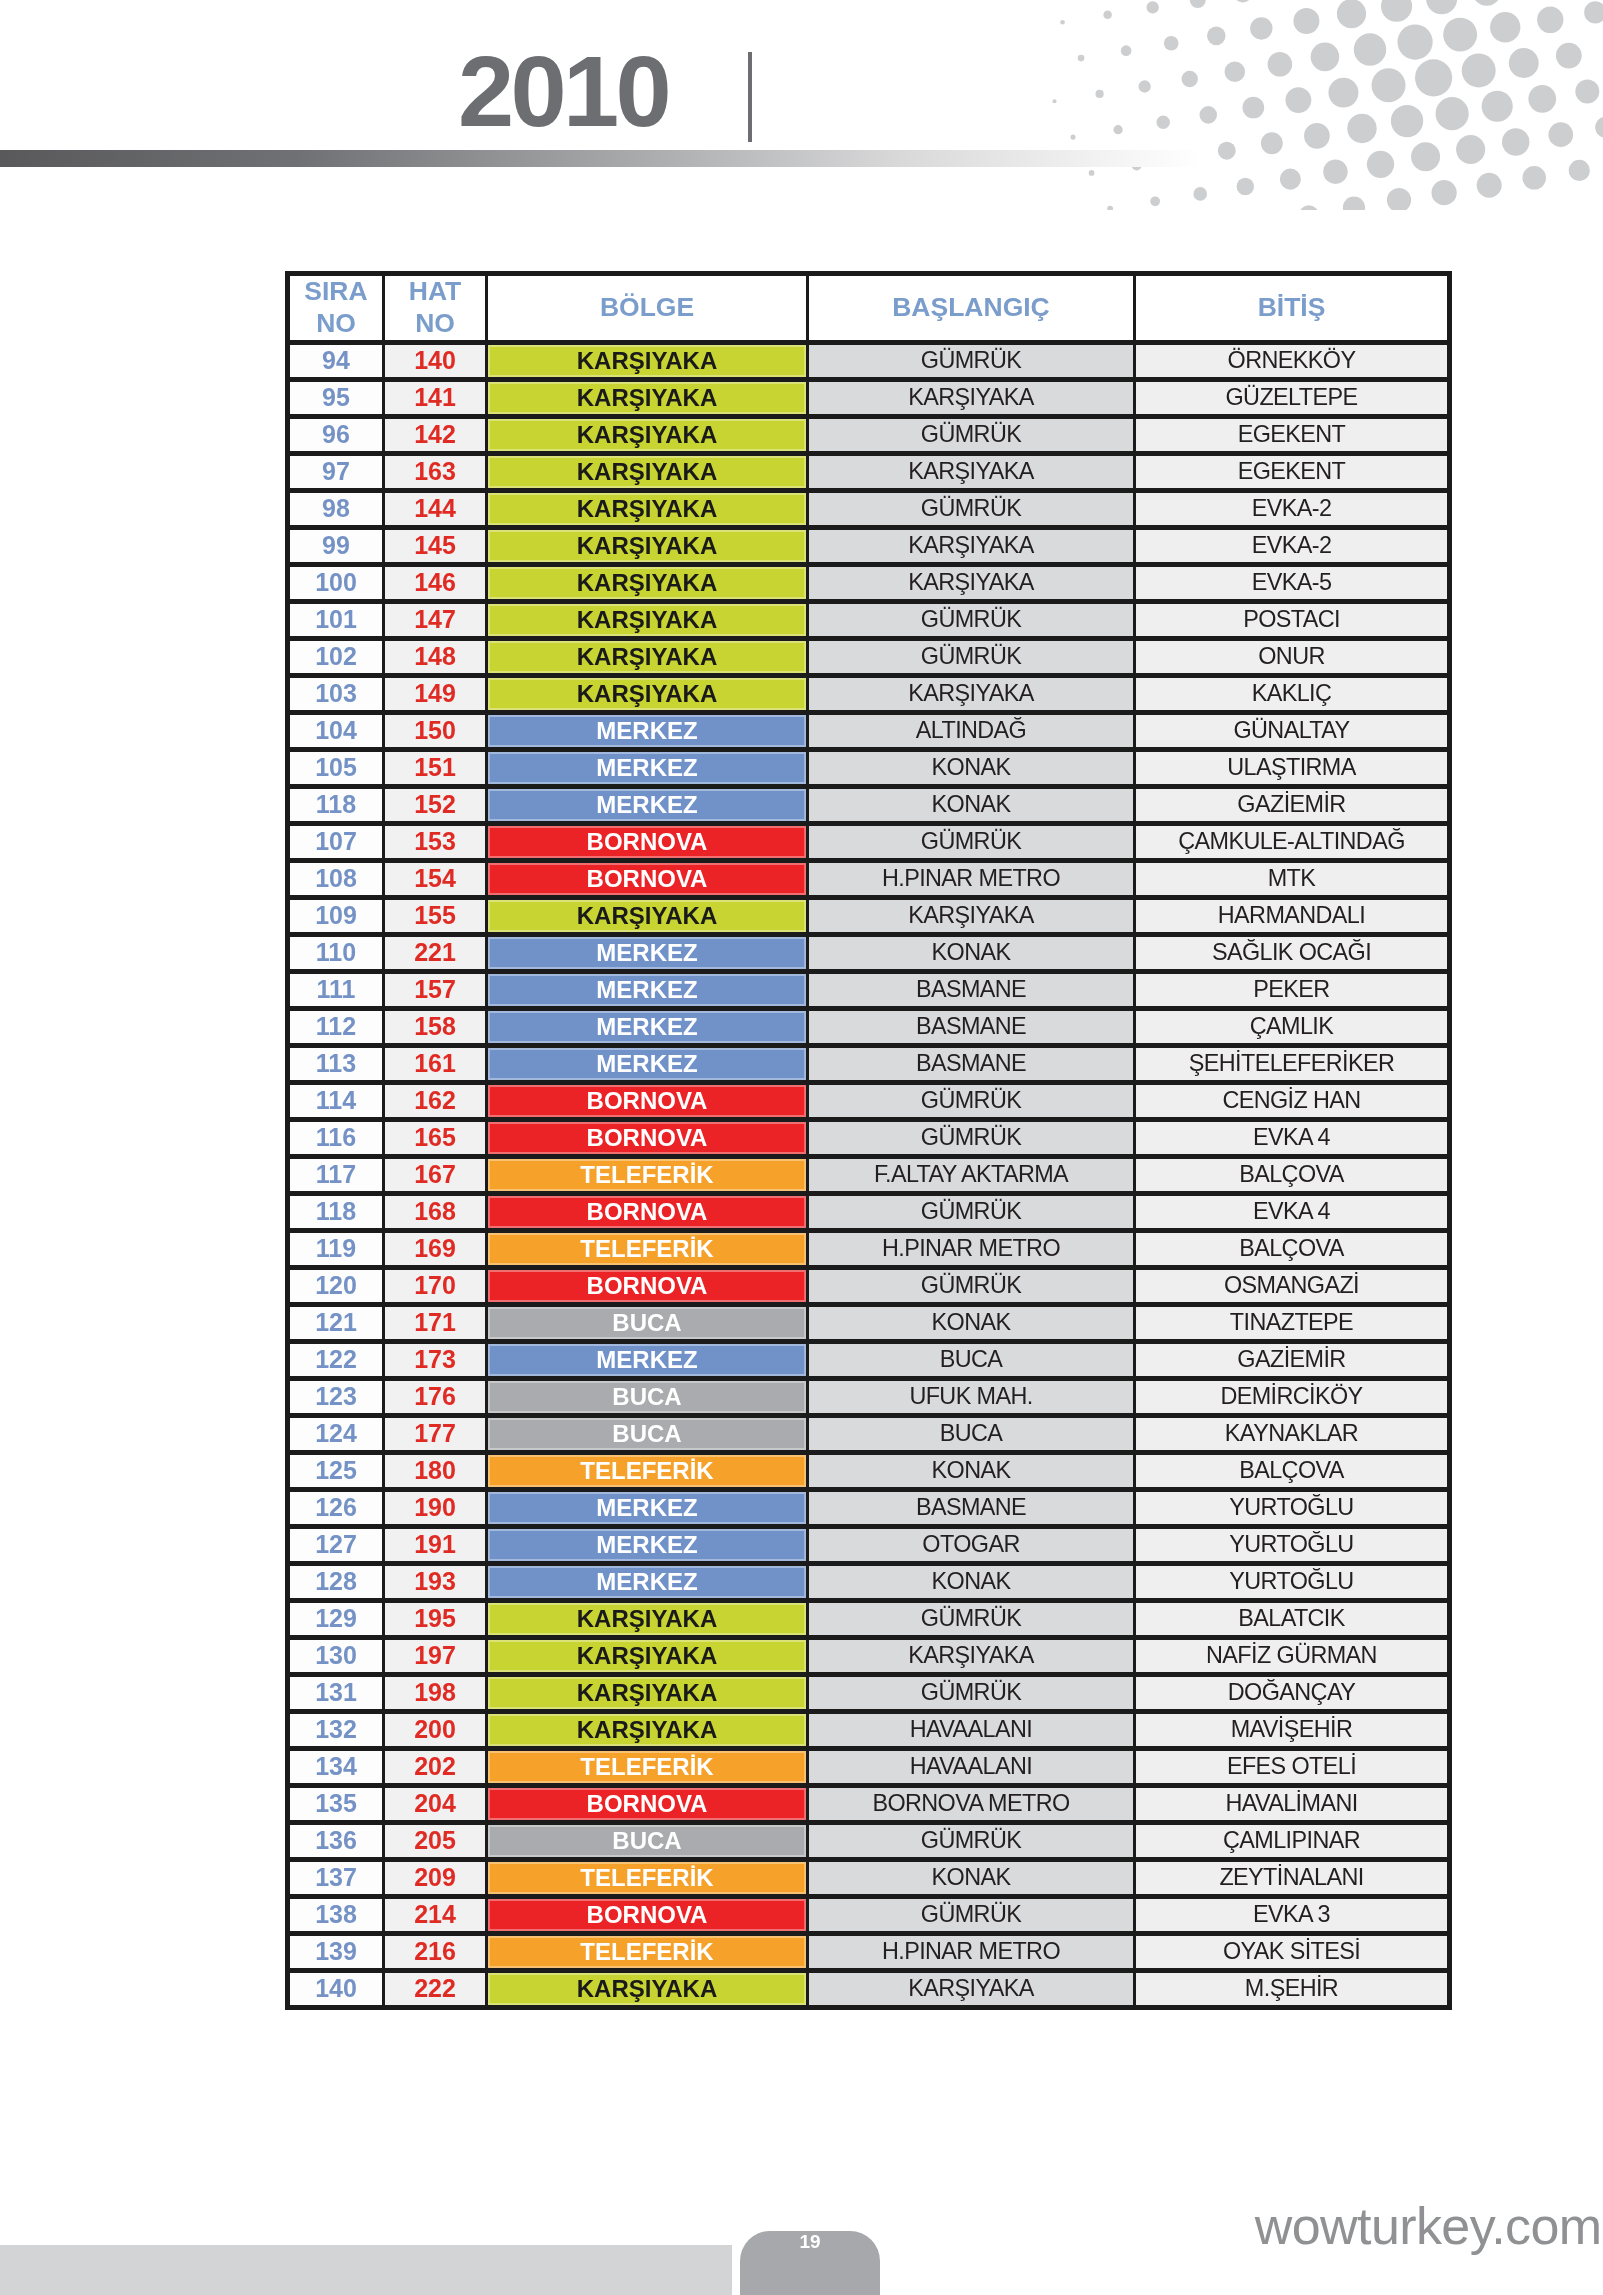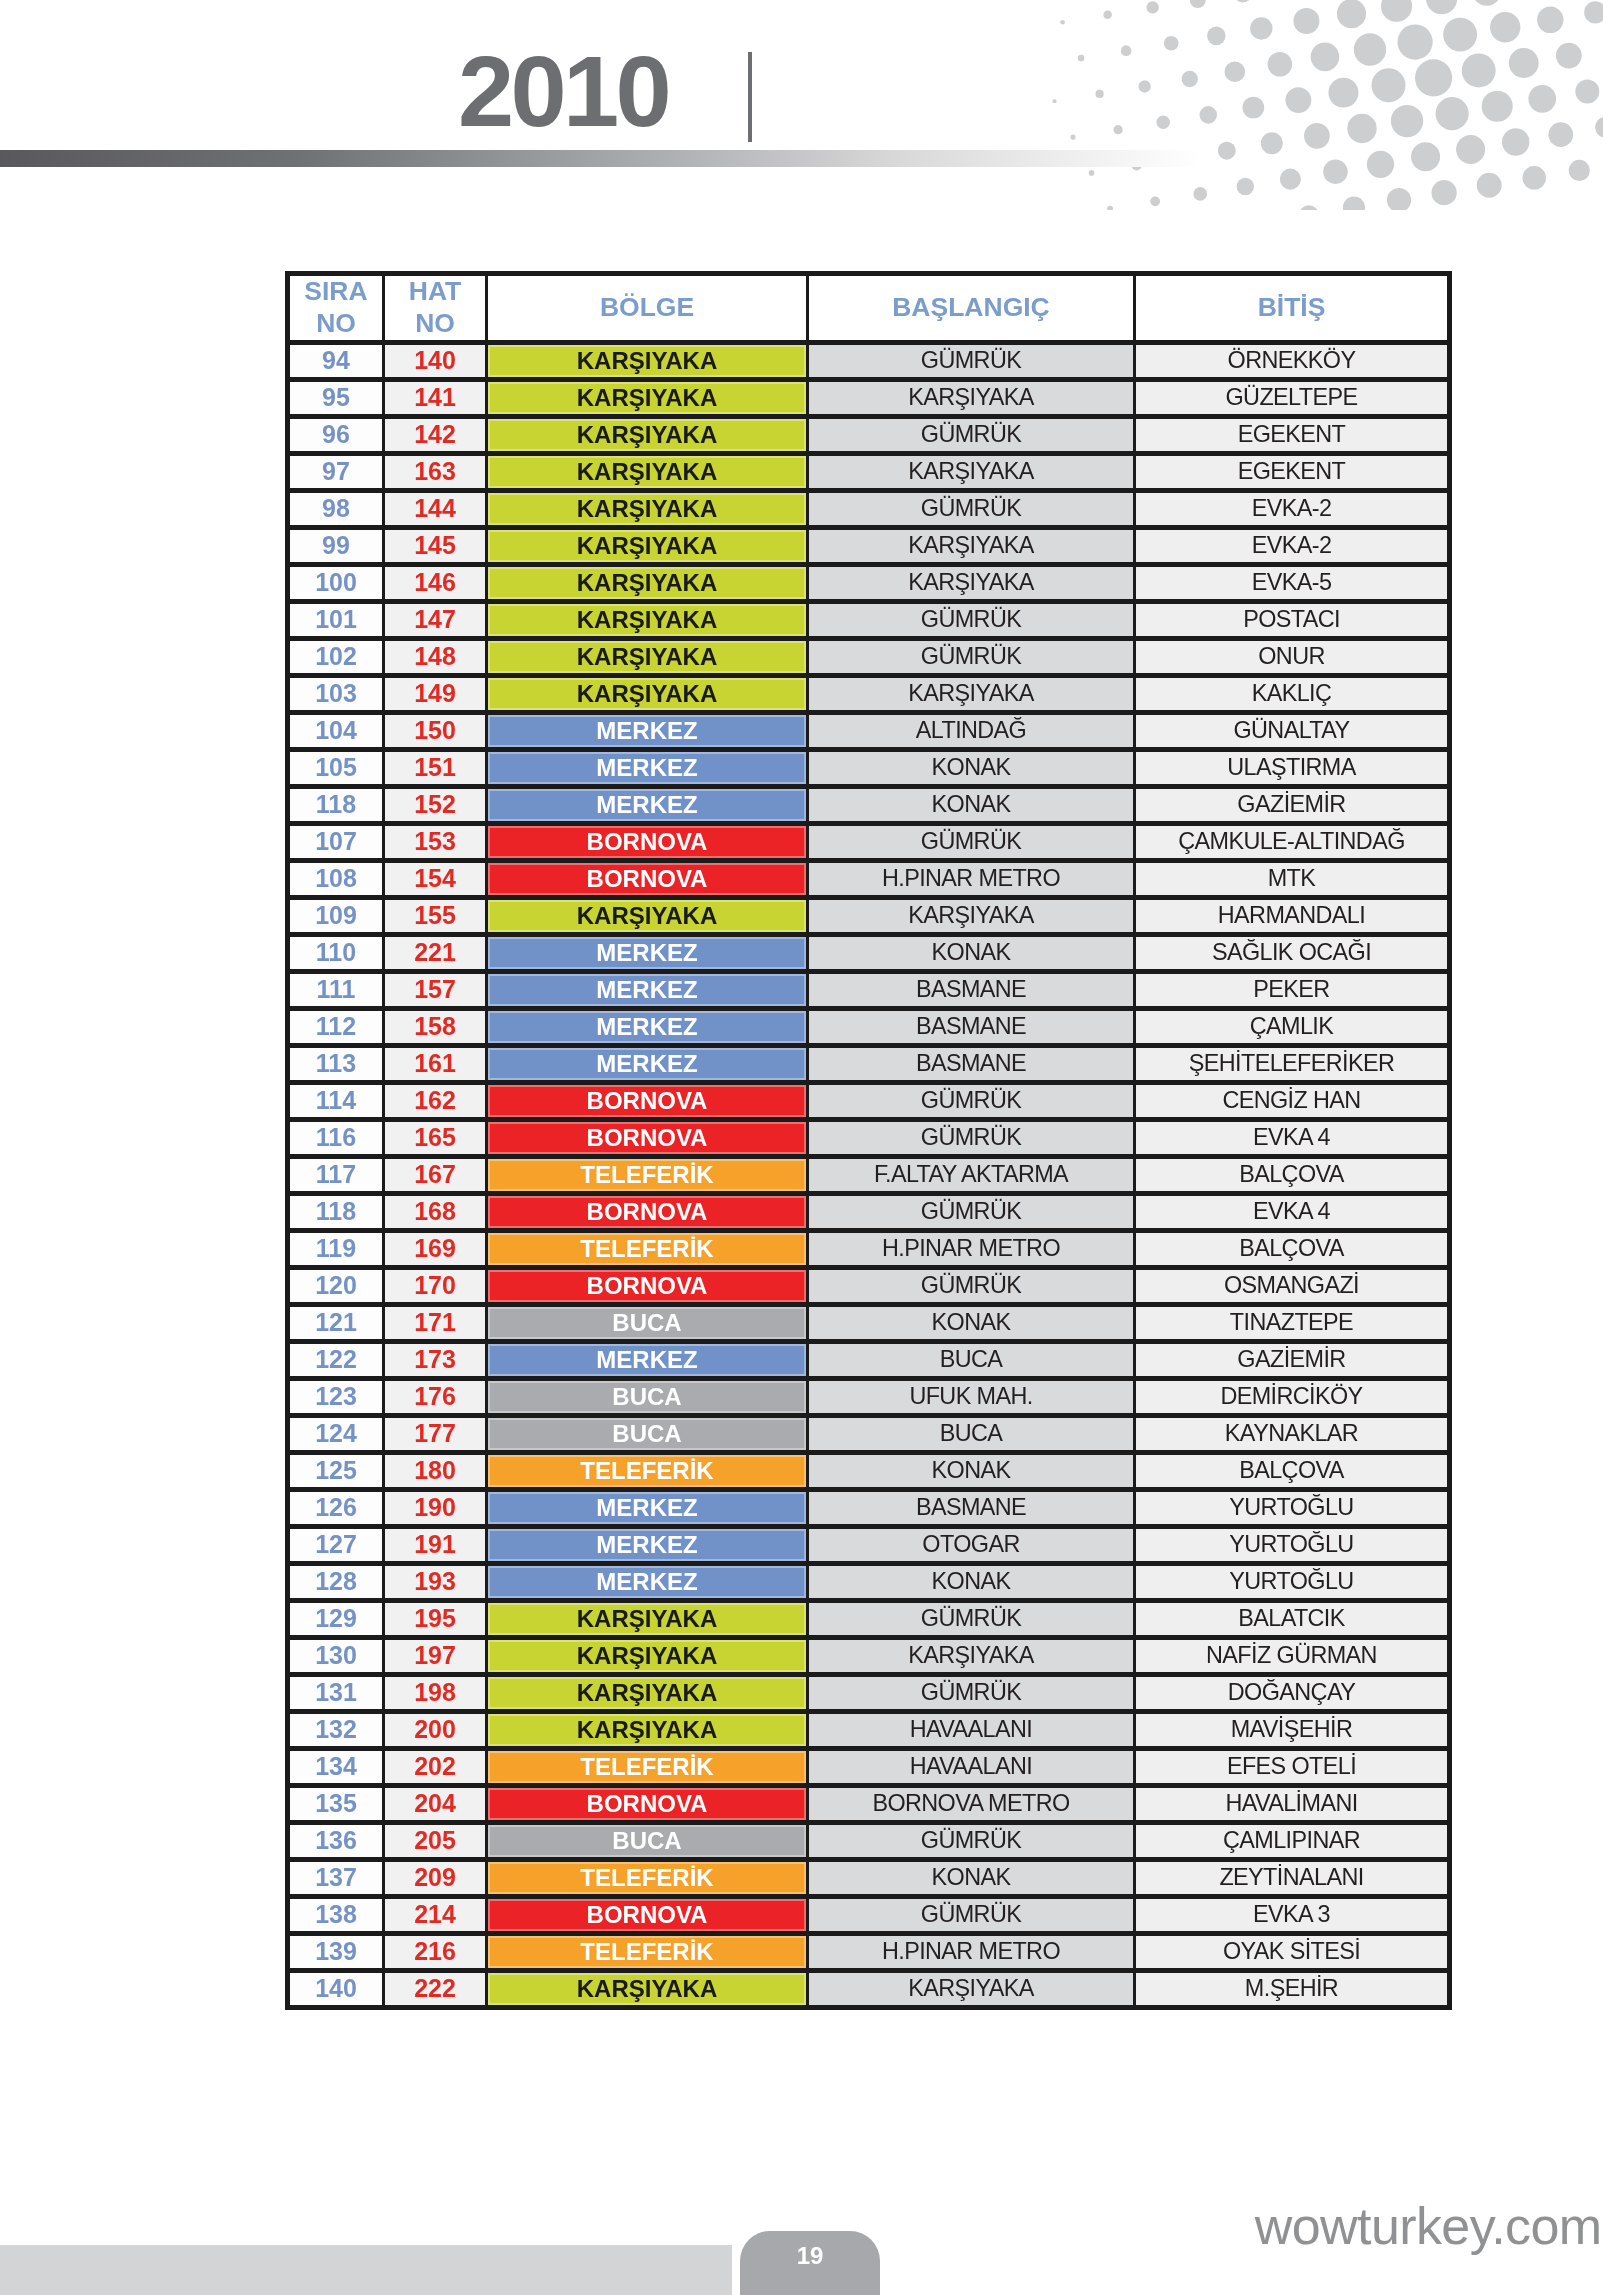--- a/index.html
+++ b/index.html
@@ -46,22 +46,22 @@
     font-weight:700;font-size:24px;
     box-shadow:inset 0 0 0 1.9px rgba(255,255,255,0.35);
   }
   td.c-bas{background:#d9dadc;color:#231f20;font-weight:400;font-size:23.4px;letter-spacing:-0.6px;}
   td.c-bit{background:#efeff0;color:#231f20;font-weight:400;font-size:23.4px;letter-spacing:-0.6px;}
   
   .footer-bar{position:absolute;left:0;top:2245px;width:732px;height:51px;background:#d2d4d5;}
   .page-tab{
     position:absolute;left:740px;top:2231px;width:140px;height:64px;
     background:#a6a8ab;border-radius:30px 30px 0 0;
-    color:#ffffff;font-size:24px;font-weight:700;
-    display:flex;justify-content:center;align-items:flex-start;padding-top:11px;box-sizing:border-box;
+    color:#ffffff;font-size:19px;font-weight:700;
+    display:flex;justify-content:center;align-items:flex-start;box-sizing:border-box;
   }
   .site-credit{
     position:absolute;right:2.5px;top:2200px;font-size:52px;color:#8f9193;
     letter-spacing:-0.6px;line-height:1;
   }
 </style>
 </head>
 <body>
 
 <div class="page">

